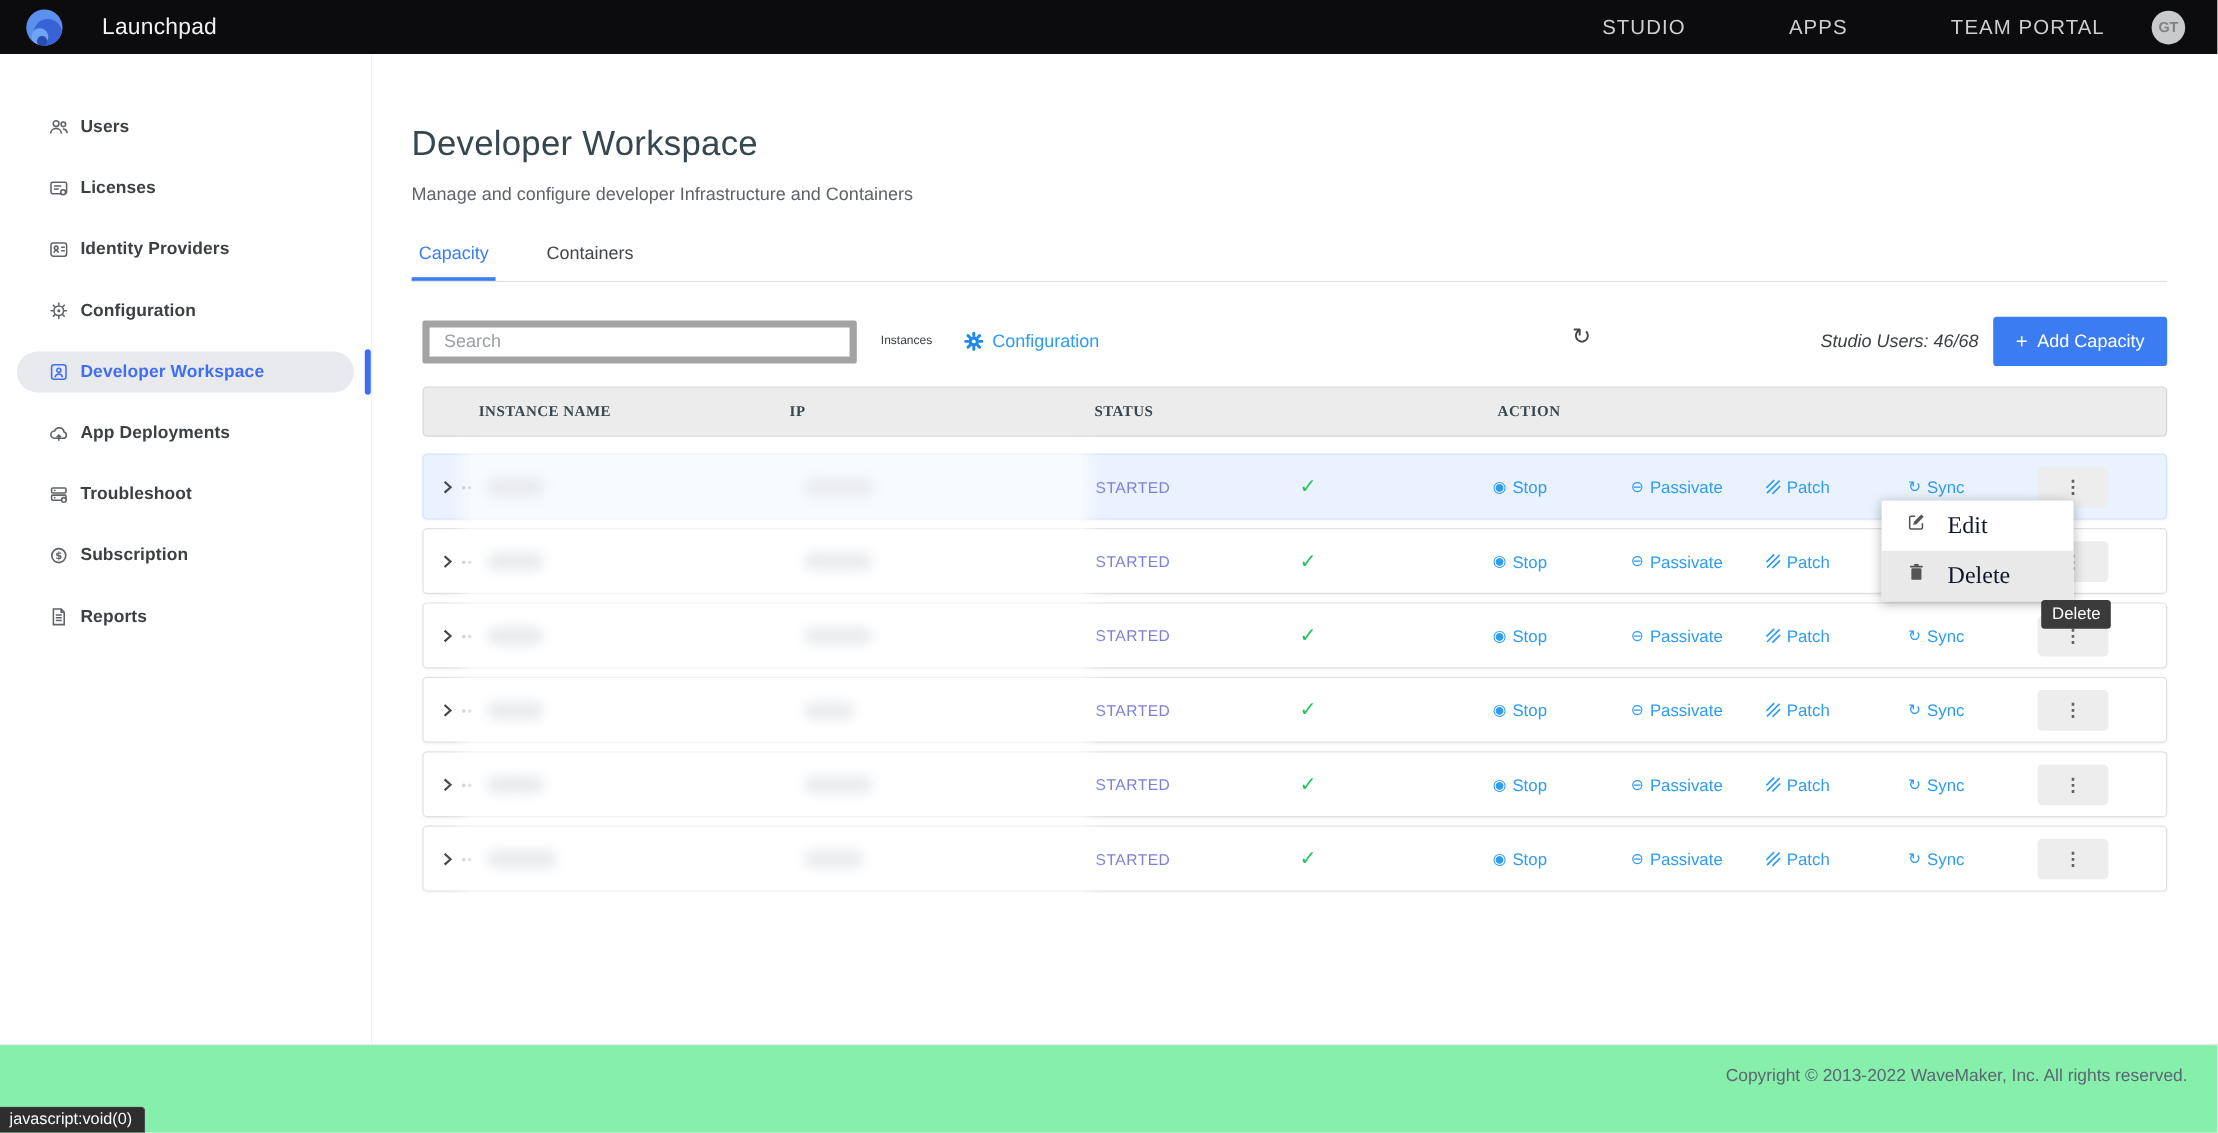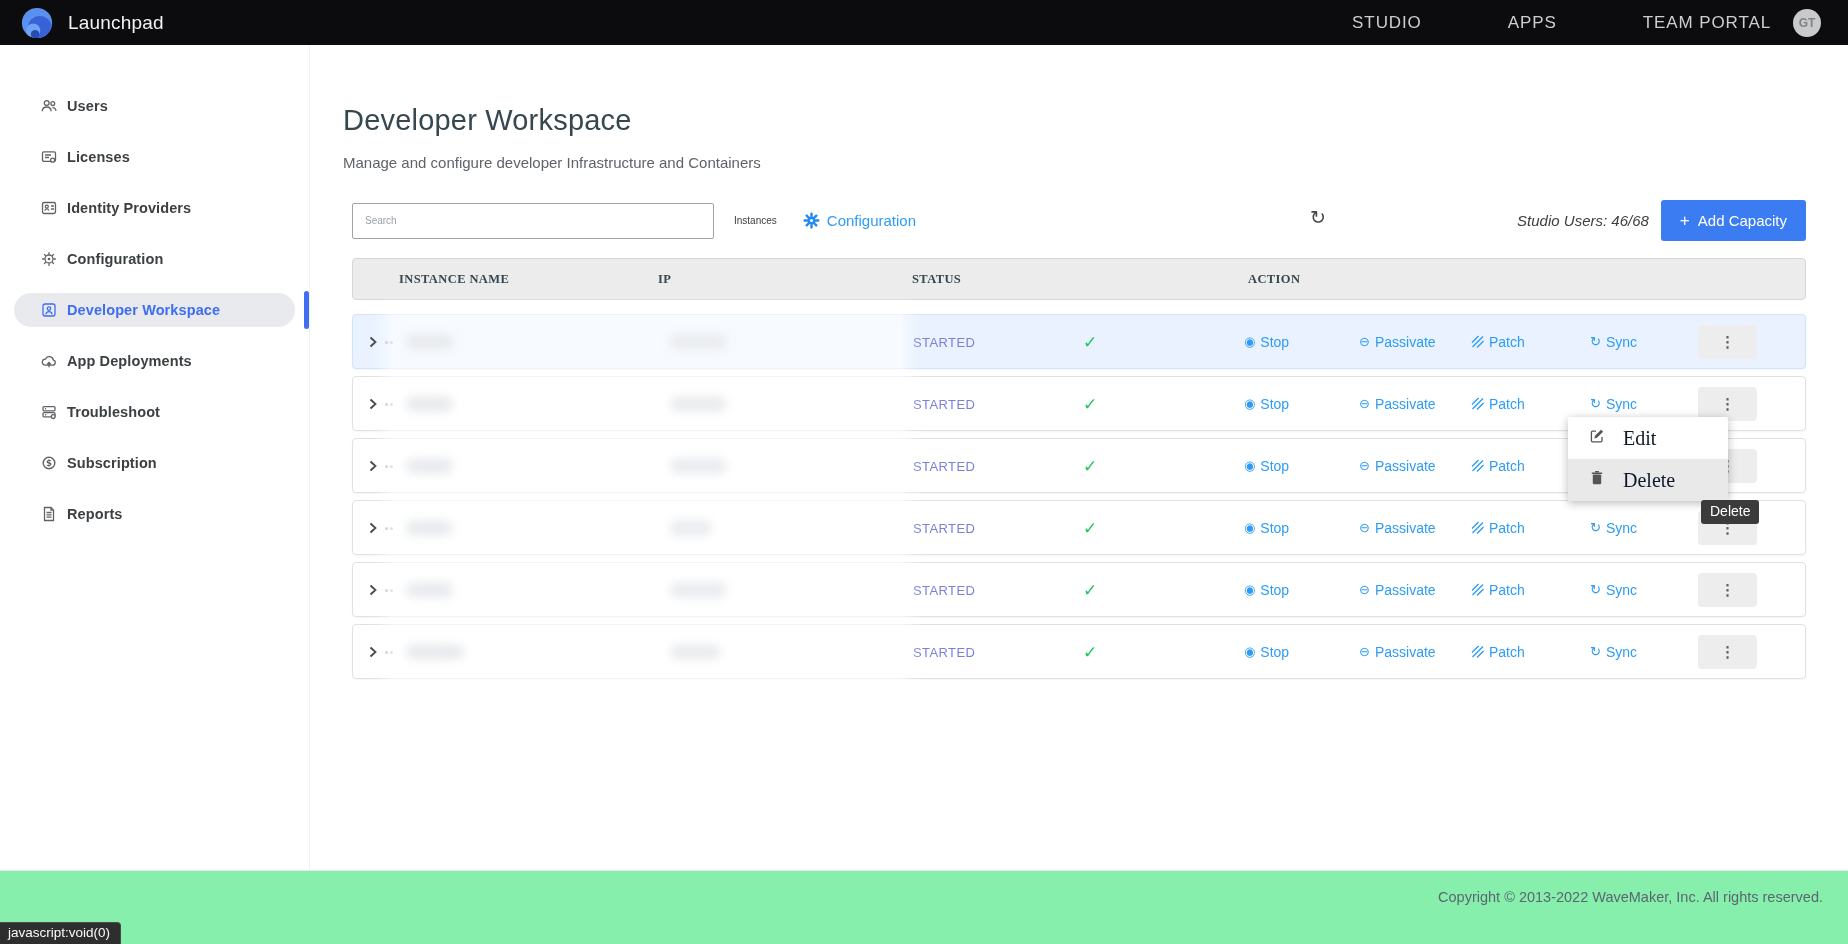--- a/index.html
+++ b/index.html
@@ -1,20 +1,20 @@
 <!DOCTYPE html>
 <html><head>
 <meta charset="utf-8">
 <style>
   * { margin:0; padding:0; box-sizing:border-box; }
   html,body { width:1848px; height:944px; overflow:hidden; }
   body { font-family:"Liberation Sans","DejaVu Sans",sans-serif; background:#fff; position:relative; }
 
   
-  .topbar { height:45px; background:#0c0c0e; display:flex; align-items:center; padding:0 27px 0 20px; position:relative; z-index:40; }
+  .topbar { height:45px; background:#0c0c0e; display:flex; align-items:center; padding:0 27px 0 20px; position:relative; z-index:40;gap:17px; }
   .brand-logo { width:34px; height:34px; flex:0 0 auto; }
   .brand-name { color:#f1f2f4; font-size:19px; margin-left:14px; letter-spacing:.2px; }
   .topnav { margin-left:auto; display:flex; align-items:center; gap:38px; }
   .topnav a { color:#cdced0; font-size:17px; letter-spacing:.9px; text-decoration:none; cursor:pointer;margin-left:48px; }
   .avatar { width:28px; height:28px; border-radius:50%; background:#c9cacc; color:#808285; font-size:12px; font-weight:bold; display:flex; align-items:center; justify-content:center; margin-left:22px; cursor:pointer; }
 
   
   .body-row { display:flex; height:825px; }
   .sidebar { width:309px; background:#fff; padding:44px 14px 0 14px; position:relative; z-index:10; box-shadow:1px 0 0 #f1f1f1; }
   .content { flex:1; padding:0 42px 0 34px; position:relative; }
@@ -33,21 +33,21 @@
   .page-title { font-size:29px; font-weight:400; color:#37474f; margin-top:59px; letter-spacing:.2px; }
   .page-sub { font-size:15px; color:#5f6368; margin-top:17px; }
 
   
   .tabs { margin-top:32px; border-bottom:1px solid #e3e3e3; display:flex; }
   .tab { font-size:15px; color:#44474a; padding:0 6px 11px 6px; margin-right:36px; cursor:pointer; border-bottom:3px solid transparent; }
   .tab.active { color:#3b7df5; border-bottom-color:#3b7df5; }
 
   
   .toolbar { margin-top:29px; margin-left:9px; display:flex; align-items:center; position:relative; height:41px; }
-  .search-input { width:362px; height:36px; border:1px solid #a3a3a3; border-radius:2px; padding:0 12px; font-size:10px; color:#333; outline:none; font-family:inherit; }
+  .search-input { width:362px; height:36px; border:6px solid #a3a3a3; border-radius:2px; padding:0 12px; font-size:15px; color:#333; outline:none; font-family:inherit; }
   .search-input::placeholder { color:#9aa0a6; }
   .lbl-instances { font-size:10px; color:#3c4043; margin-left:20px; }
   .cfg-link { display:flex; align-items:center; margin-left:26px; cursor:pointer; text-decoration:none; }
   .cfg-link .c-gear { margin-right:7px; display:flex; }
   .cfg-link .c-label { font-size:15px; color:#2e9cf4; }
   .refresh-btn { position:absolute; left:958px; top:8px; font-size:19px; color:#45484b; background:none; border:none; cursor:pointer; line-height:1; }
   .right-group { margin-left:auto; display:flex; align-items:center; }
   .studio-users { font-size:15px; color:#3c4043; margin-right:12px;font-style:italic; }
   .add-btn { height:41px; padding:0 19px; background:#3b7cf3; color:#fff; border:none; border-radius:3px; font-size:15px; cursor:pointer; display:flex; align-items:center; font-family:inherit; }
   .add-btn .plus { font-size:17px; margin-right:8px; font-weight:400; }
@@ -208,20 +208,24 @@
         </svg>
       </span>
       <span class="s-label">Reports</span>
     </div>
   </aside>
 
   <main class="content">
     <h1 class="page-title">Developer Workspace</h1>
     <div class="page-sub">Manage and configure developer Infrastructure and Containers</div>
 
+    <div class="tabs">
+      <div class="tab active">Capacity</div>
+      <div class="tab">Containers</div>
+    </div>
 
     <div class="toolbar">
       <input class="search-input" type="text" placeholder="Search" style="">
       <span class="lbl-instances">Instances</span>
       <a class="cfg-link">
         <span class="c-gear">
           <svg width="17" height="17" viewBox="0 0 18 18">
             <path stroke="#1f87f0" stroke-width="2.6" stroke-linecap="round" d="M9,1.8v2 M9,14.2v2 M1.8,9h2 M14.2,9h2 M3.9,3.9l1.4,1.4 M12.7,12.7l1.4,1.4 M14.1,3.9l-1.4,1.4 M5.3,12.7l-1.4,1.4"></path>
             <circle cx="9" cy="9" r="4.6" fill="#1f87f0"></circle>
               <circle cx="9" cy="9" r="1.7" fill="#fff"></circle>

